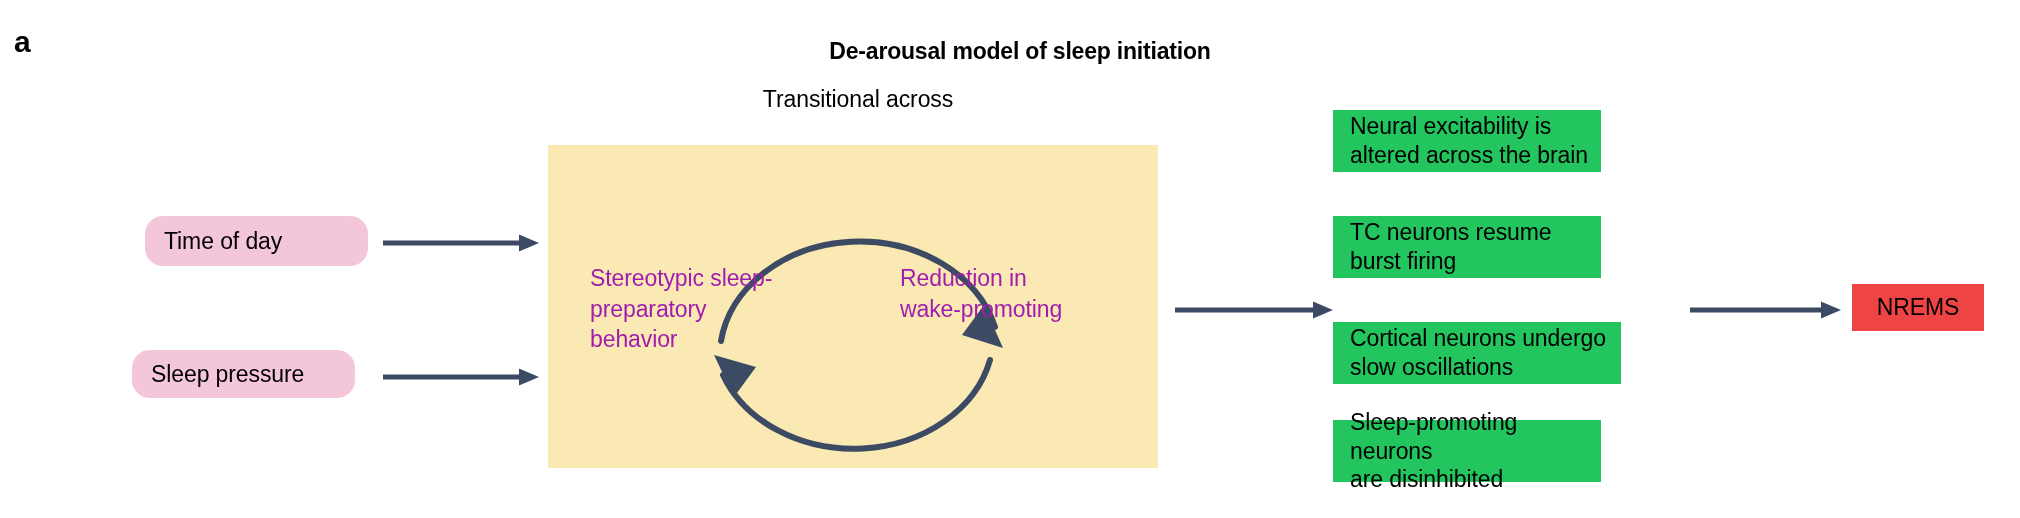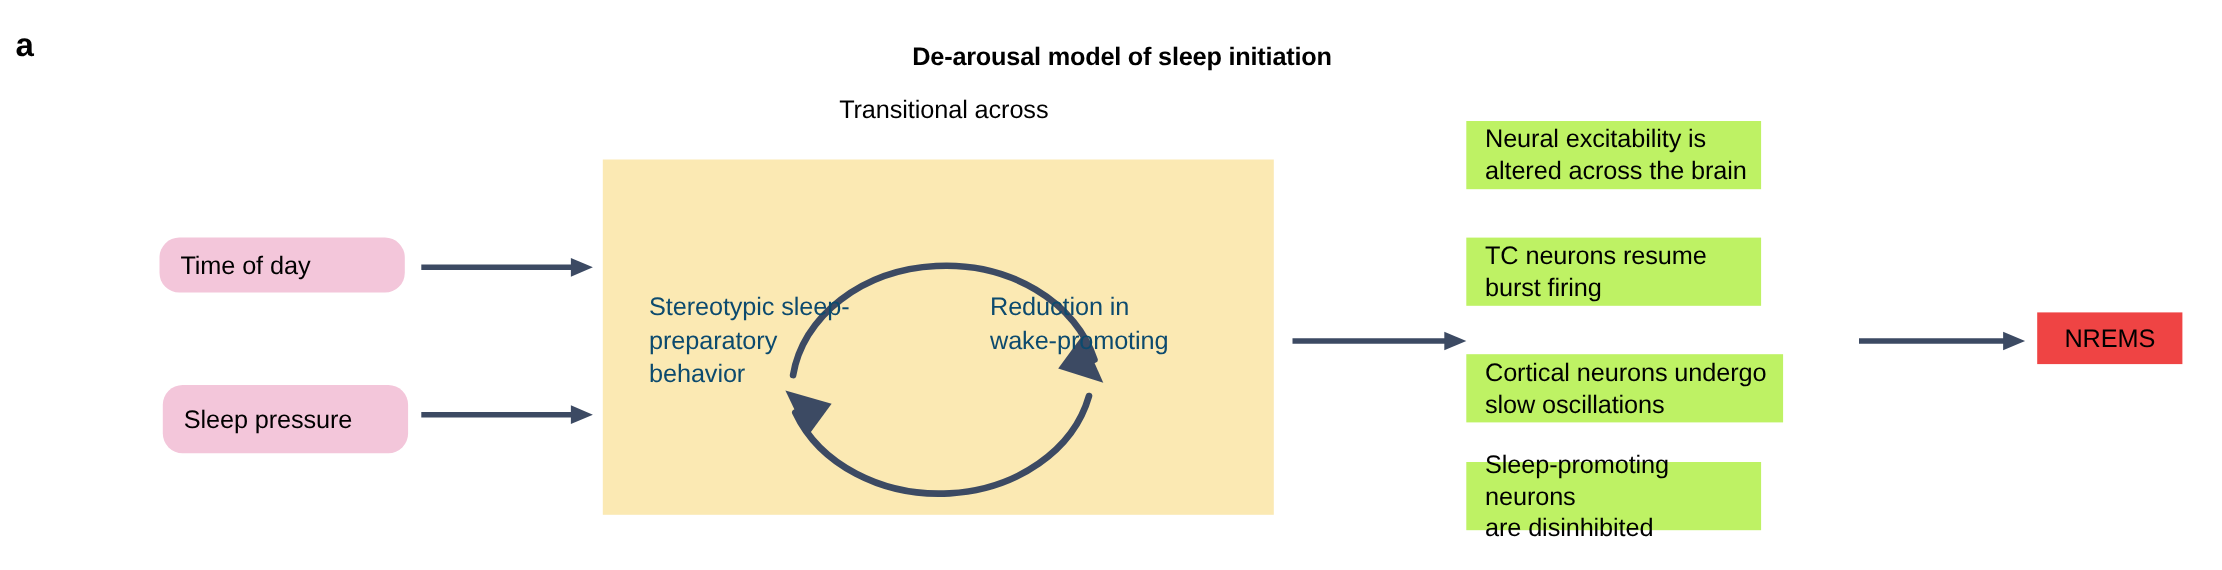--- a/index.html
+++ b/index.html
@@ -45,21 +45,21 @@
     font-size: 23px;
     line-height: 1.26;
     letter-spacing: -0.1px;
   }
   .pink {
     background: #f3c6da;
     padding-left: 19px;
     border-radius: 18px;
   }
   .teal {
-    background: #bef264;
+    background: #22c55e;
     padding-left: 17px;
     align-items: center;
   }
   .blue {
     background: #ef4444;
     justify-content: center;
     padding: 0;
   }
   .yellow-box {
     position: absolute;
@@ -70,41 +70,41 @@
     width: 620px;
     text-align: center;
     font-size: 23px;
     letter-spacing: -0.1px;
   }
   .cycle-text {
     position: absolute;
     font-size: 23px;
     line-height: 1.33;
     letter-spacing: -0.1px;
-    color: #0c4a6e;
+    color: #a21caf;
   }
   .arrow-svg {
     position: absolute;
     overflow: visible;
   }
 </style>
 </head>
 <body>
 
 <div id="figure">
 
   <div class="panel-label">a</div>
 
   <div class="fig-title">De-arousal model of sleep initiation</div>
 
   <div class="box pink" style="left:145px; top:216px; width:223px; height:50px;">
     <span>Time of day</span>
   </div>
 
-  <div class="box pink" style="left:148px; top:350px; width:223px; height:62px;align-items:center;">
+  <div class="box pink" style="left:132px; top:350px; width:223px; height:48px;align-items:center;">
     <span>Sleep pressure</span>
   </div>
 
   <svg class="arrow-svg" style="left:383px; top:228px; width:160px; height:30px;" viewBox="0 0 160 30">
     <line x1="0" y1="15" x2="139" y2="15" stroke="#3c4a63" stroke-width="5" stroke-linecap="butt"></line>
     <polygon points="136,6.5 156,15 136,23.5" fill="#3c4a63"></polygon>
   </svg>
 
   <svg class="arrow-svg" style="left:383px; top:362px; width:160px; height:30px;" viewBox="0 0 160 30">
     <line x1="0" y1="15" x2="139" y2="15" stroke="#3c4a63" stroke-width="5" stroke-linecap="butt"></line>

